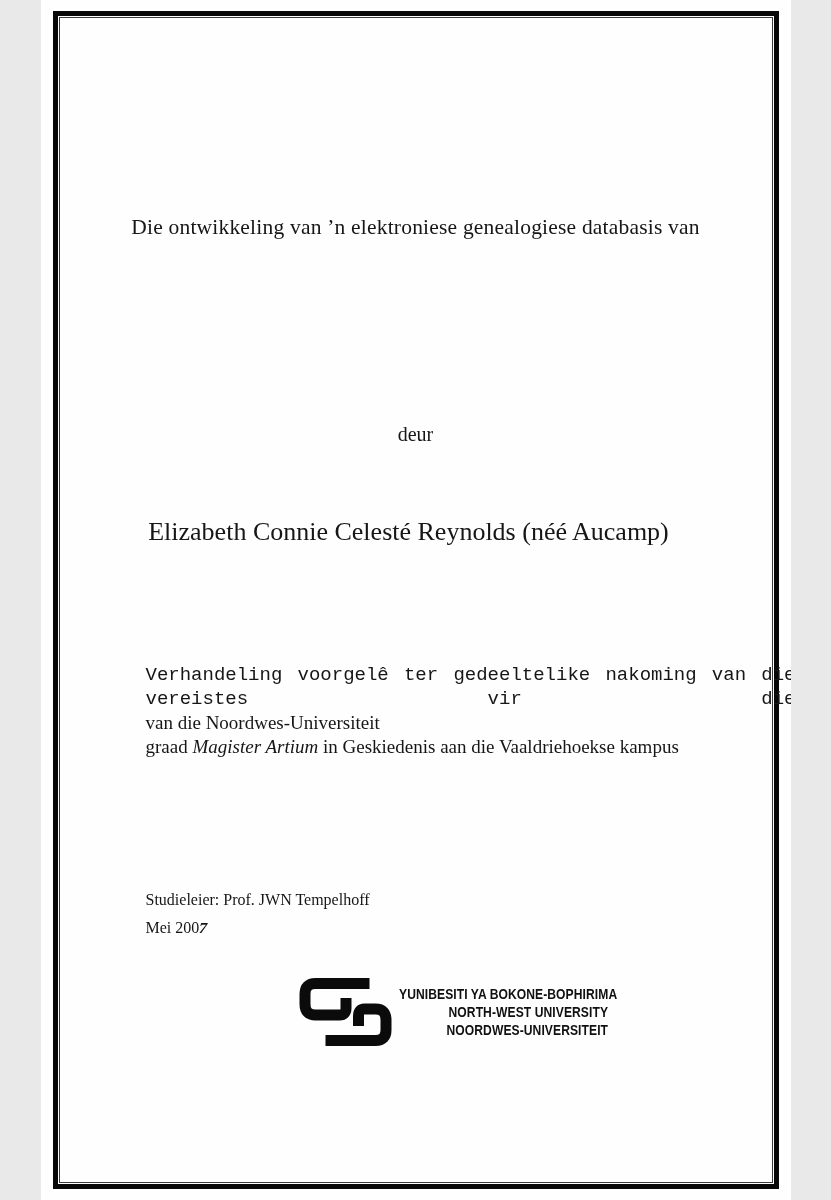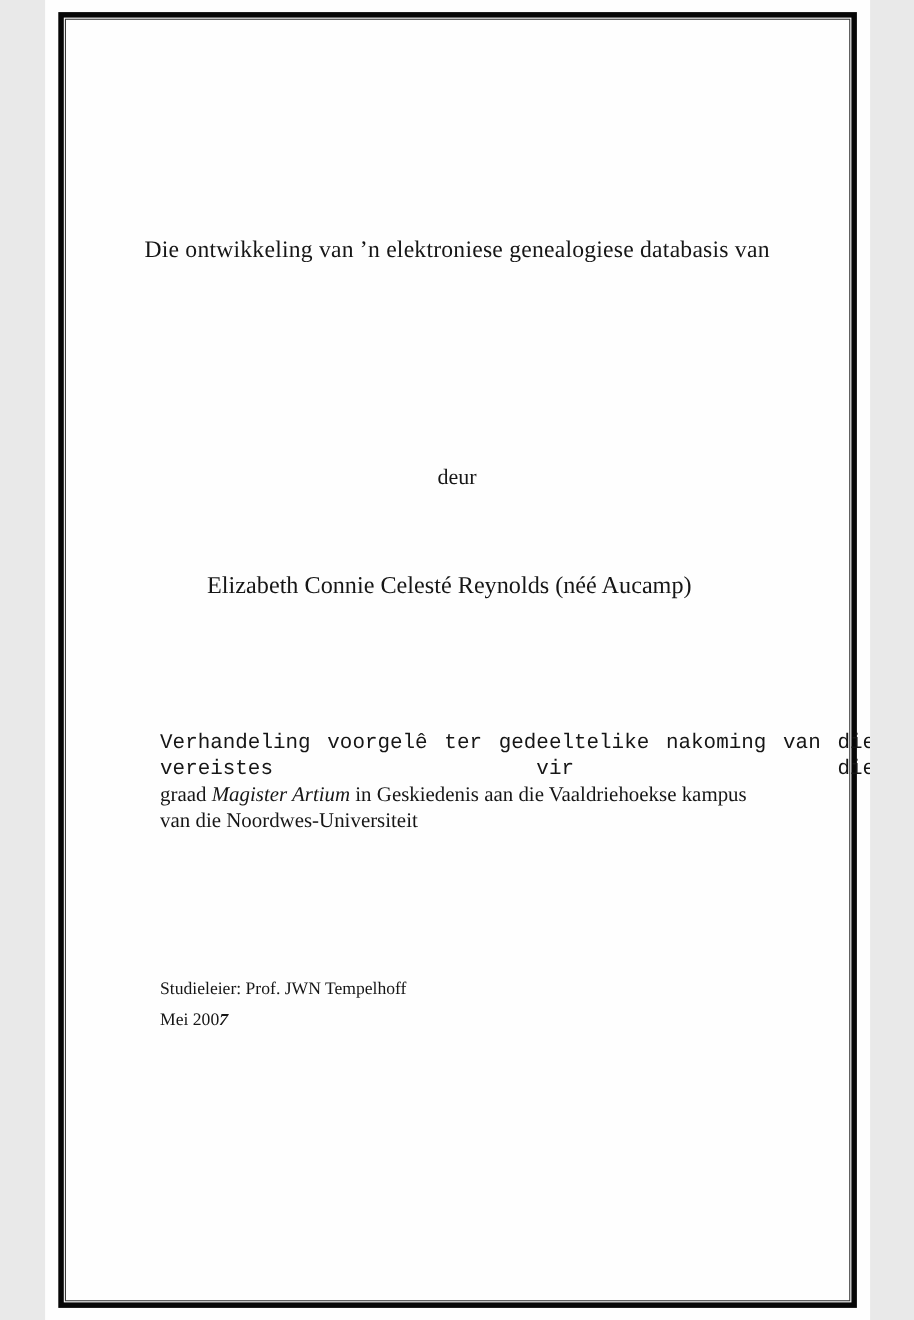--- a/index.html
+++ b/index.html
@@ -39,21 +39,21 @@
     position: absolute;
     top: 421px; left: 0; right: 0;
     text-align: center;
     font-size: 20px;
     line-height: 26px;
   }
   .author {
     position: absolute;
     top: 517px; left: 0; right: 14px;
     text-align: center;
-    font-size: 22px;
+    font-size: 26px;
     line-height: 30px;
   }
   .statement {
     position: absolute;
     top: 663px; left: 105px;
     width: 650px;
     font-size: 19px;
     line-height: 24px;
   }
   .statement .just {
@@ -108,23 +108,36 @@
   <div class="title-block">
     <div>Die ontwikkeling van ’n elektroniese genealogiese databasis van</div>
   </div>
 
   <div class="byline">deur</div>
 
   <div class="author">Elizabeth Connie Celesté Reynolds (néé Aucamp)</div>
 
   <div class="statement">
     <div class="just">Verhandeling voorgelê ter gedeeltelike nakoming van die vereistes vir die</div>
+    <div>van die Noordwes-Universiteit</div>
     <div><span>graad </span><span class="it">Magister Artium</span><span> in Geskiedenis aan die Vaaldriehoekse kampus</span></div>
-    <div>van die Noordwes-Universiteit</div>
   </div>
 
   <div class="supervisor-block">
     <div>Studieleier: Prof. JWN Tempelhoff</div>
     <div class="date-line"><span>Mei 200</span><span class="odd7">7</span></div>
   </div>
 
+  <div class="logo-row">
+    <svg class="logo-mark-svg" width="93" height="68" viewBox="0 0 92 68" fill="none" xmlns="http://www.w3.org/2000/svg">
+
+      <path d="M 70 5.5 H 16 Q 5.5 5.5 5.5 16 V 26 Q 5.5 37 16 37 H 40 Q 46.5 37 46.5 30 V 20" stroke="#0b0b0b" stroke-width="11" fill="none"></path>
+
+      <path d="M 26 62.5 H 76 Q 86.5 62.5 86.5 52 V 42 Q 86.5 31 76 31 H 65 Q 59 31 59 38 V 48" stroke="#0b0b0b" stroke-width="11" fill="none"></path>
+    </svg>
+    <div class="logo-text">
+      <div>YUNIBESITI YA BOKONE-BOPHIRIMA</div>
+      <div>NORTH-WEST UNIVERSITY</div>
+      <div>NOORDWES-UNIVERSITEIT</div>
+    </div>
+  </div>
 
 </div>
 
 </body></html>

